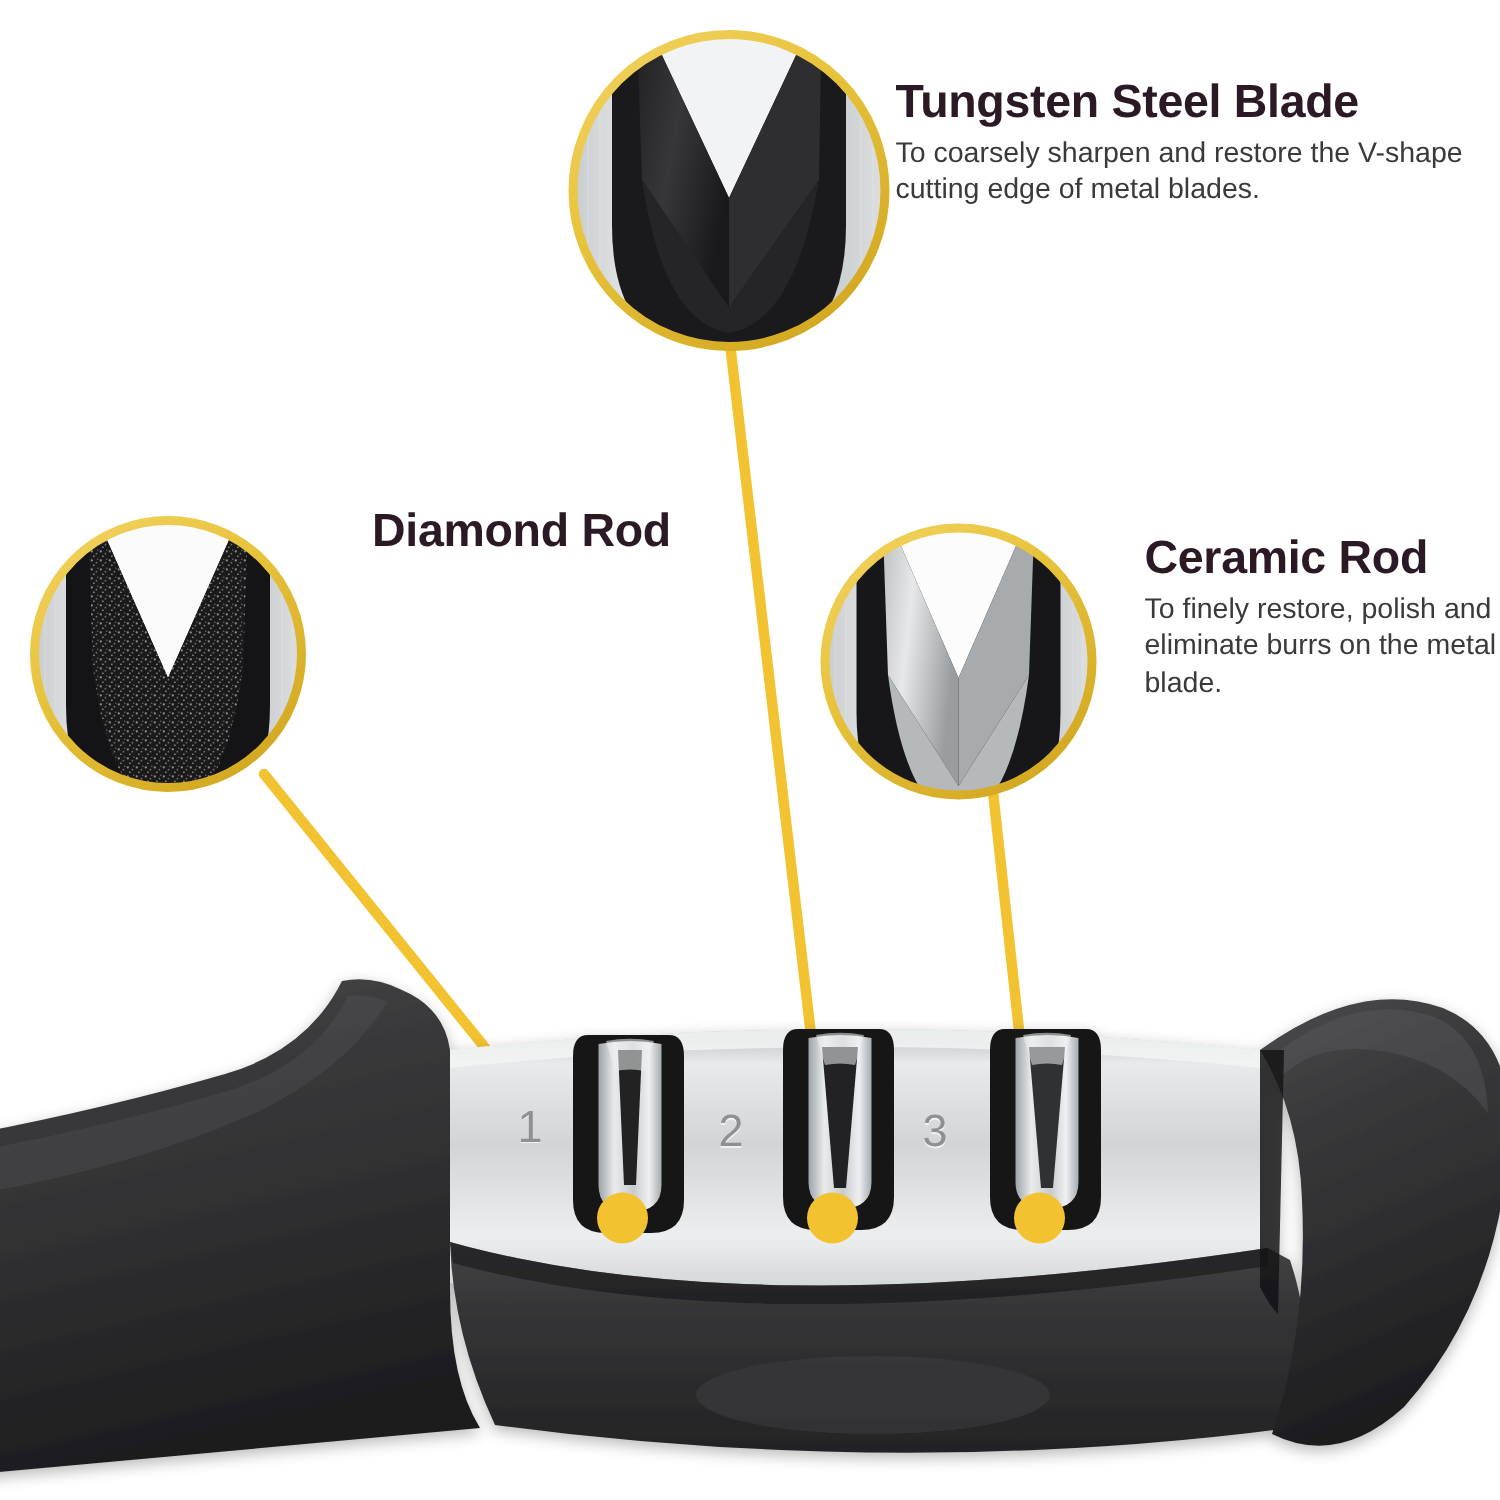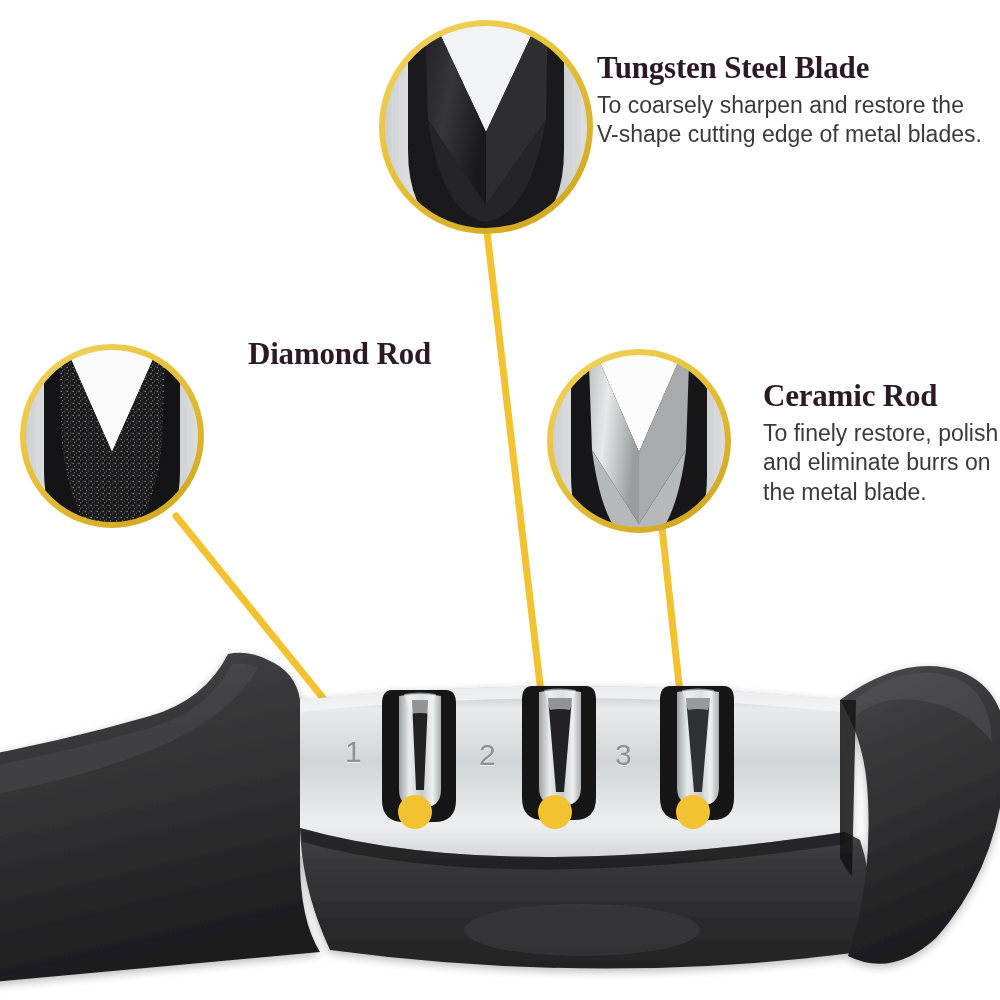--- a/index.html
+++ b/index.html
@@ -19,32 +19,31 @@
   
   .callout{position:absolute;}
   .callout .c-title{
     font-size:31px;
     font-weight:bold;
     color:#2b1a26;
     letter-spacing:-0.2px;
     line-height:1.05;
     margin:0 0 6px 0;
     white-space:nowrap;
-    font-family:Liberation Serif, serif;
   }
   .callout .c-body{
-    font-size:23px;
+    font-size:19px;
     color:#3a3a3c;
     line-height:1.30;
     margin:0;
   }
 
   #callout-tungsten{left:597px;top:52px;width:395px;}
   #callout-diamond{left:248px;top:338px;width:245px;}
-  #callout-ceramic{left:763px;top:356px;width:238px;margin-top:24px;}
+  #callout-ceramic{left:763px;top:356px;width:238px;}
 
   
   .slotnum{
     position:absolute;
     font-size:30px;
     color:#8d9194;
     font-family:"Liberation Sans", sans-serif;
     font-weight:400;
     text-shadow:0 1px 0 rgba(255,255,255,.65);
     user-select:none;

